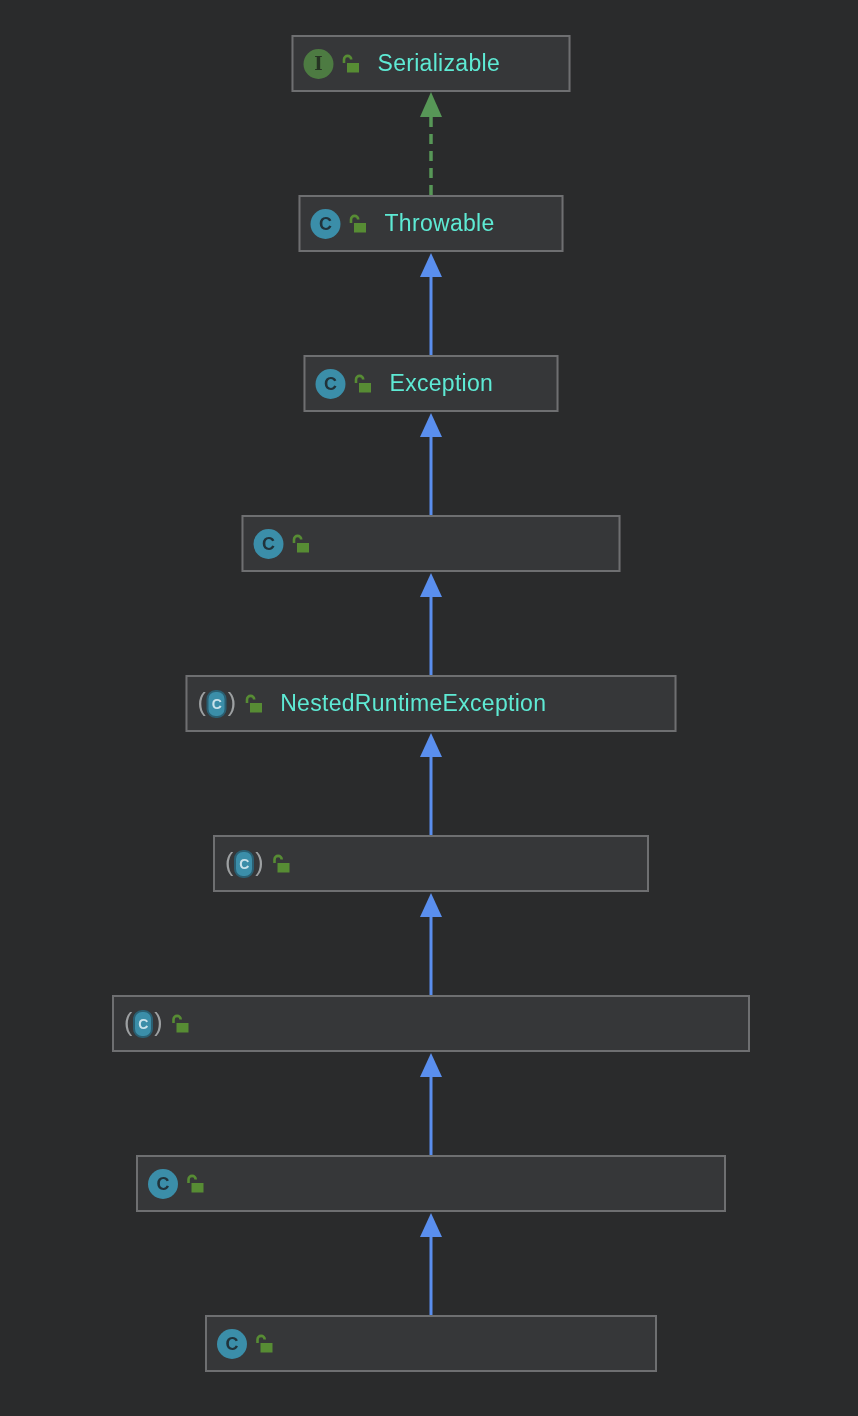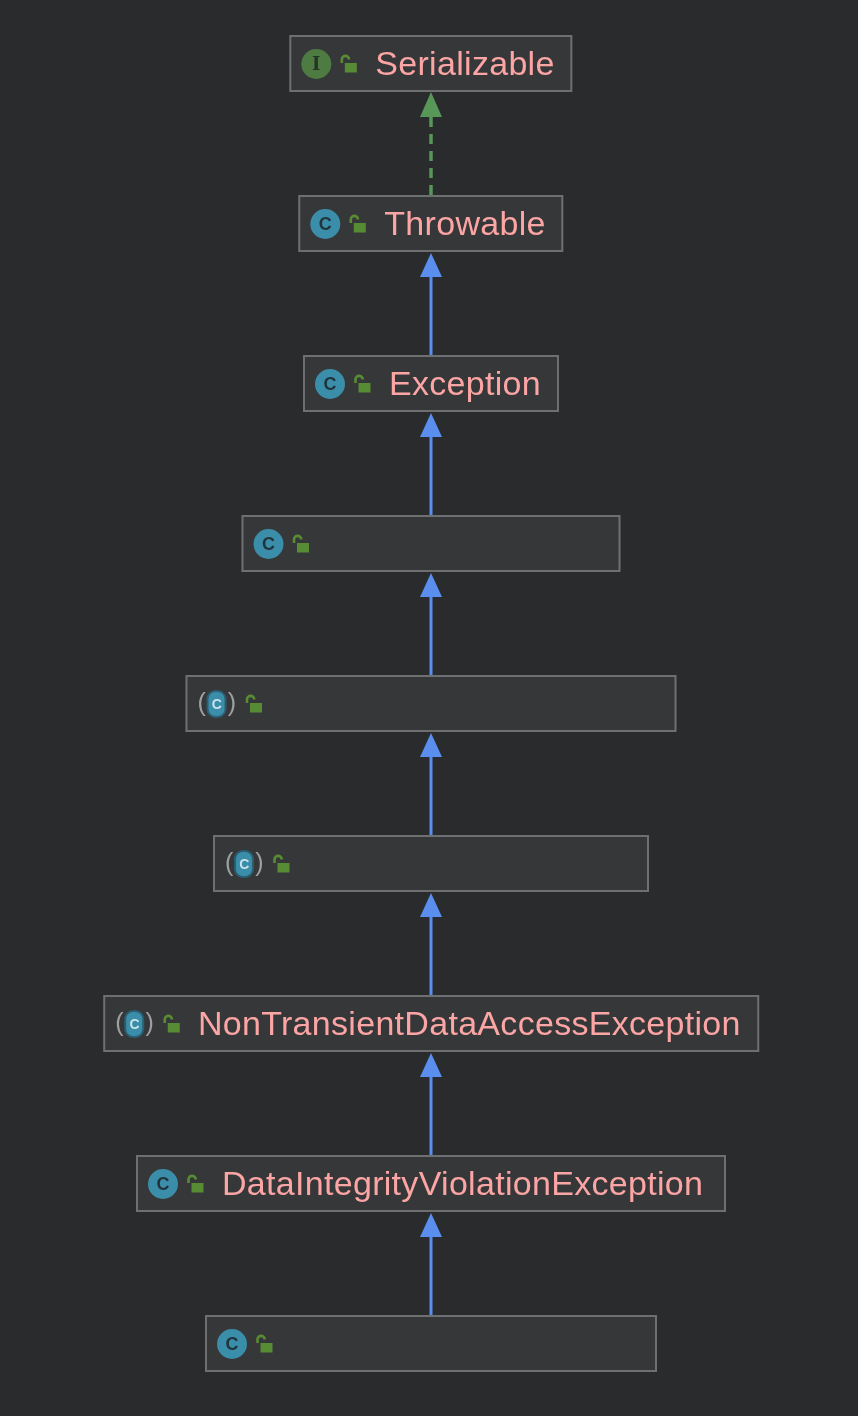--- a/index.html
+++ b/index.html
@@ -12,21 +12,21 @@
   .canvas{position:absolute;inset:0;width:858px;height:1416px;}
   svg.edges{position:absolute;left:0;top:0;pointer-events:none;}
   .node{
     position:absolute;left:431px;transform:translateX(-50%);
     height:57px;box-sizing:border-box;
     background:#363739;border:2px solid #6E6F71;
     display:flex;align-items:center;
     padding:0 16px 0 10px;white-space:nowrap;
   }
   .label{
-    font-size:34px;color:#fca5a5;margin-left:17px;letter-spacing:.3px;
+    font-size:23px;color:#5eead4;margin-left:17px;letter-spacing:.3px;
   }
   .icon{display:inline-flex;align-items:center;justify-content:center;flex:none;}
   .circle-icon{
     width:30px;height:30px;border-radius:50%;
     display:inline-flex;align-items:center;justify-content:center;
   }
   .class-circle{background:#3B8EA9;}
   .interface-circle{background:#4D7B42;}
   .class-circle .glyph{
     font-size:18px;font-weight:bold;color:#21333B;line-height:1;
@@ -144,20 +144,21 @@
         <span class="paren">(</span>
         <span class="barrel">C</span>
         <span class="paren">)</span>
       </span>
     <span class="icon lock-icon">
       <svg width="20" height="21" viewBox="0 0 20 21">
           <path d="M3.5 10 V6.5 a3.6 3.6 0 0 1 7.2 0" fill="none" stroke="#578C34" stroke-width="2.6"></path>
           <rect x="6.5" y="10" width="12" height="9.5" fill="#578C34"></rect>
         </svg>
     </span>
+    <span class="label">NestedRuntimeException</span>
   </div>
 
   <div class="node" style="top:835px;min-width:436px">
     <span class="icon abstract-icon">
         <span class="paren">(</span>
         <span class="barrel">C</span>
         <span class="paren">)</span>
       </span>
     <span class="icon lock-icon">
       <svg width="20" height="21" viewBox="0 0 20 21">
@@ -172,34 +173,32 @@
         <span class="paren">(</span>
         <span class="barrel">C</span>
         <span class="paren">)</span>
       </span>
     <span class="icon lock-icon">
       <svg width="20" height="21" viewBox="0 0 20 21">
           <path d="M3.5 10 V6.5 a3.6 3.6 0 0 1 7.2 0" fill="none" stroke="#578C34" stroke-width="2.6"></path>
           <rect x="6.5" y="10" width="12" height="9.5" fill="#578C34"></rect>
         </svg>
     </span>
-    <span class="label">NonTransientDataAccessException</span>
   </div>
 
   <div class="node" style="top:1155px;min-width:590px">
     <span class="icon circle-icon class-circle">
         <span class="glyph">C</span>
       </span>
     <span class="icon lock-icon">
       <svg width="20" height="21" viewBox="0 0 20 21">
           <path d="M3.5 10 V6.5 a3.6 3.6 0 0 1 7.2 0" fill="none" stroke="#578C34" stroke-width="2.6"></path>
           <rect x="6.5" y="10" width="12" height="9.5" fill="#578C34"></rect>
         </svg>
     </span>
-    <span class="label">DataIntegrityViolationException</span>
   </div>
 
   <div class="node" style="top:1315px;min-width:452px">
     <span class="icon circle-icon class-circle">
         <span class="glyph">C</span>
       </span>
     <span class="icon lock-icon">
       <svg width="20" height="21" viewBox="0 0 20 21">
           <path d="M3.5 10 V6.5 a3.6 3.6 0 0 1 7.2 0" fill="none" stroke="#578C34" stroke-width="2.6"></path>
           <rect x="6.5" y="10" width="12" height="9.5" fill="#578C34"></rect>

